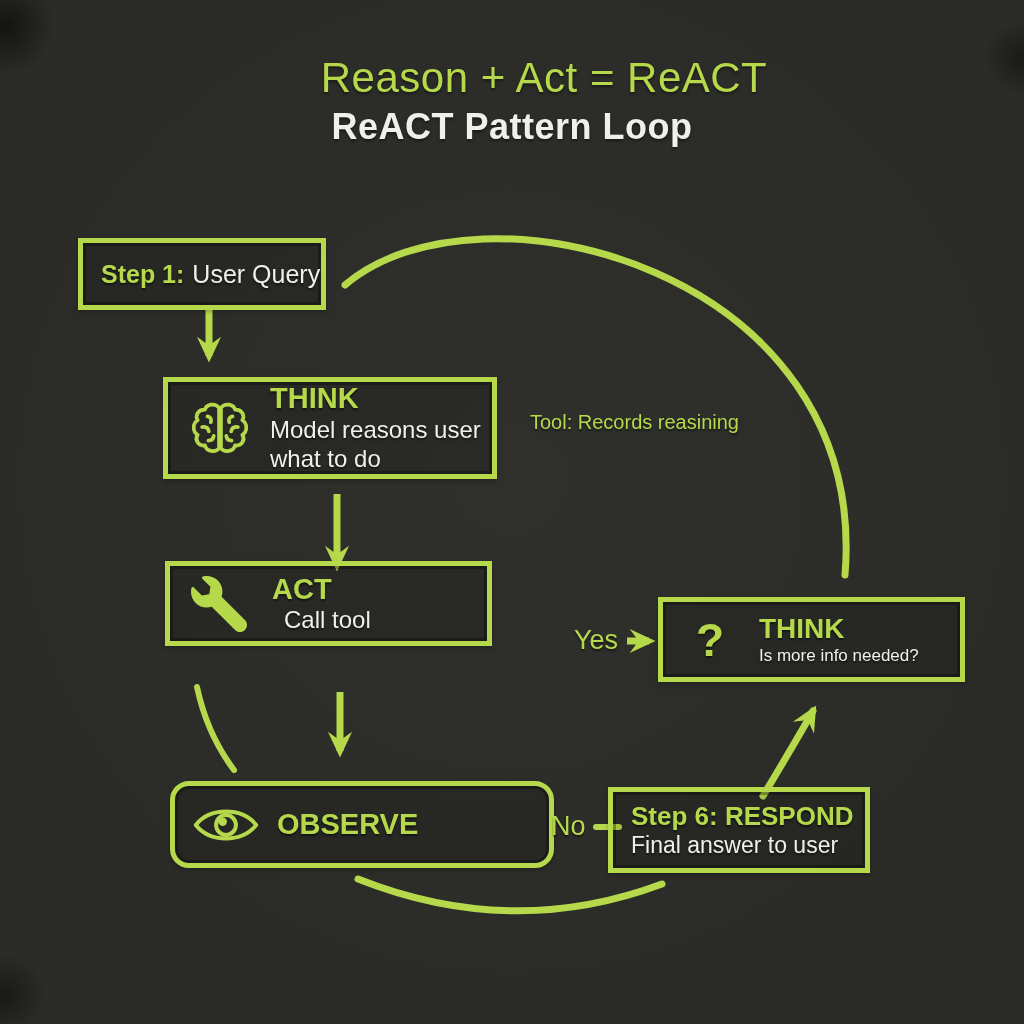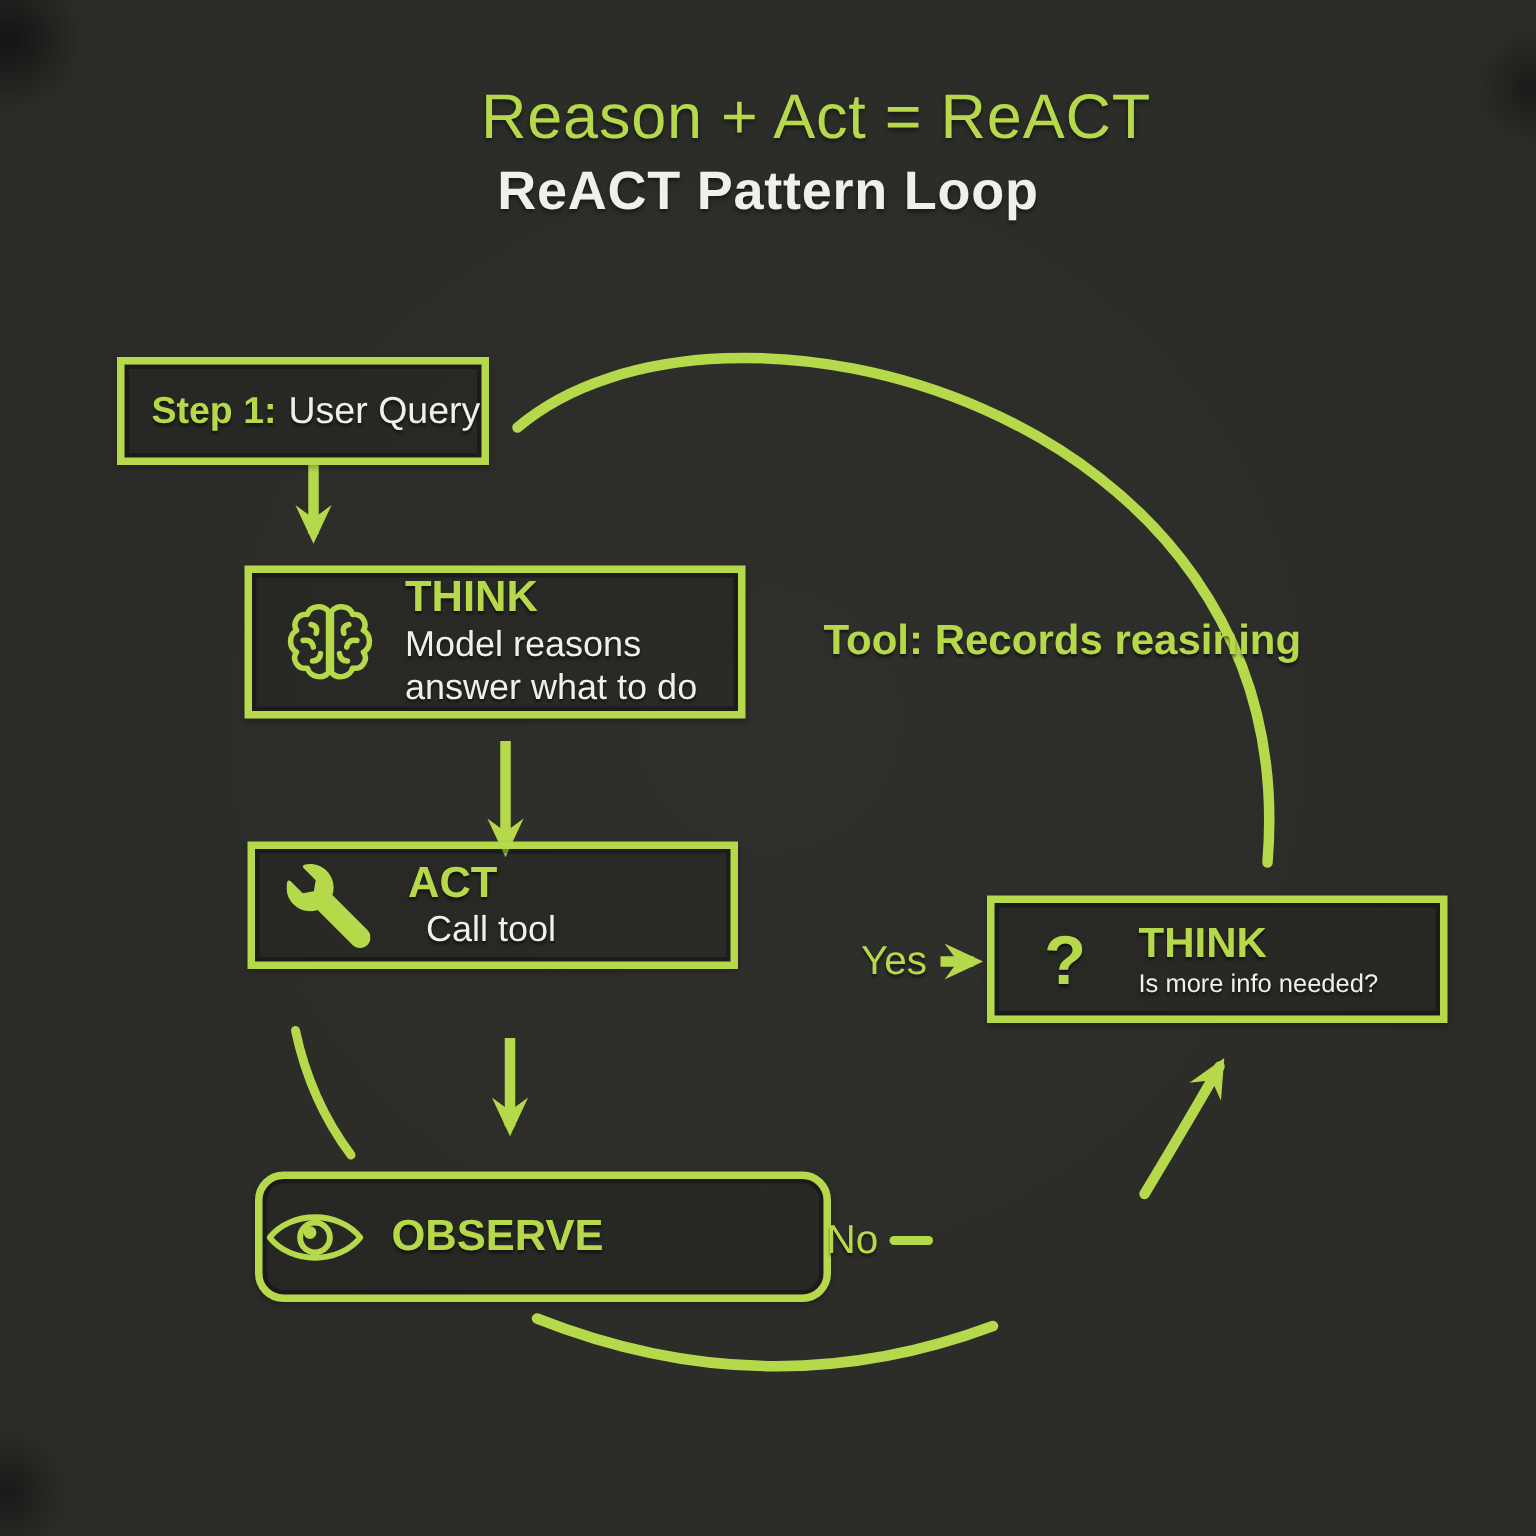--- a/index.html
+++ b/index.html
@@ -46,36 +46,36 @@
   #think-box{left:163px;top:377px;width:334px;height:102px;padding-left:20px;}
   #think-box .icon{width:64px;margin-right:18px;}
   #think-box .t{font-size:29px;line-height:1.1;}
   #think-box .d{font-size:24px;line-height:1.22;width:232px;}
 
   #act-box{left:165px;top:561px;width:327px;height:85px;padding-left:18px;}
   #act-box .icon{width:62px;margin-right:22px;}
   #act-box .t{font-size:29px;line-height:1.15;}
   #act-box .d{font-size:24px;margin-left:12px;}
 
-  #observe-box{left:170px;top:781px;width:384px;height:87px;border-radius:19px;}
+  #observe-box{left:170px;top:781px;width:384px;height:87px;padding-left:16px;border-radius:19px;}
   #observe-box .icon{width:70px;margin-right:16px;}
   #observe-box .t{font-size:29px;line-height:1.15;}
   #observe-box .d{font-size:24px;white-space:nowrap;}
 
   #think2-box{left:658px;top:597px;width:307px;height:85px;padding-left:26px;}
   #think2-box .icon{width:42px;margin-right:28px;font-size:46px;font-weight:700;color:var(--green);text-shadow:0 2px 2px rgba(0,0,0,.5);}
   #think2-box .t{font-size:28px;line-height:1.15;}
   #think2-box .d{font-size:17px;white-space:nowrap;}
 
   #respond-box{left:608px;top:787px;width:262px;height:86px;padding-left:18px;}
   #respond-box .t{font-size:26px;line-height:1.2;white-space:nowrap;}
   #respond-box .d{font-size:23px;white-space:nowrap;}
 
   .label{position:absolute;color:var(--green);font-size:27px;font-weight:400;text-shadow:0 2px 2px rgba(0,0,0,.5);}
-  #tool-note{left:549px;top:411px;font-size:28px;font-weight:700;}
+  #tool-note{left:530px;top:411px;font-size:20px;font-weight:400;}
   #yes-label{left:574px;top:625px;}
   #no-label{left:551px;top:811px;}
 
   svg.overlay{position:absolute;left:0;top:0;pointer-events:none;}
   .stroke-green{stroke:var(--green);fill:none;}
   .fill-green{fill:var(--green);}
   .icon-svg .stroke-green{stroke-linecap:round;stroke-linejoin:round;}
 </style>
 </head>
 <body>
@@ -120,21 +120,21 @@
         <g class="stroke-green" stroke-width="3.8" transform="translate(64 0) scale(-1 1)">
           <path d="M31 11 C27 6 18 7 16.5 13 C9.5 12.5 6 19 9 24 C3.5 27 3.5 36 9 39 C5.5 44 9.5 51 16.5 50 C18 56 27 58 31 53 Z"></path>
           <path d="M19 20 q5 1 3.5 6"></path>
           <path d="M13.5 31 q6 -1 7 4.5"></path>
           <path d="M20 45 q5 0 5.5 -5"></path>
         </g>
       </svg>
     </div>
     <div class="txt">
       <div class="t">THINK</div>
-      <div class="d">Model reasons answer what to do</div>
+      <div class="d">Model reasons user what to do</div>
     </div>
   </div>
 
   <div class="box" id="act-box">
     <div class="icon">
       <svg viewBox="0 0 512 512" width="56" height="56">
         <path class="fill-green" transform="translate(512 0) scale(-1 1)" d="M507.73 109.1c-2.24-9.03-13.54-12.09-20.12-5.51l-74.36 74.36-67.88-11.31-11.31-67.88 74.36-74.36c6.62-6.62 3.43-17.9-5.66-20.16-47.38-11.74-99.55.91-136.58 37.93-39.64 39.64-50.55 97.1-34.05 147.2L18.74 402.76c-24.99 24.99-24.99 65.51 0 90.5 24.99 24.99 65.51 24.99 90.5 0l213.21-213.21c50.12 16.71 107.47 5.68 147.37-34.22 37.07-37.07 49.7-89.32 37.91-136.73z"></path>
       </svg>
     </div>
     <div class="txt">
@@ -157,18 +157,24 @@
   </div>
 
   <div class="box" id="think2-box">
     <div class="icon">?</div>
     <div class="txt">
       <div class="t">THINK</div>
       <div class="d">Is more info needed?</div>
     </div>
   </div>
 
+  <div class="box" id="respond-box">
+    <div class="txt">
+      <div class="t">Step 6: RESPOND</div>
+      <div class="d">Final answer to user</div>
+    </div>
+  </div>
 
   <div class="label" id="tool-note">Tool: Records reasining</div>
   <div class="label" id="yes-label">Yes</div>
   <div class="label" id="no-label">No</div>
 
 </div>
 
 </body></html>

